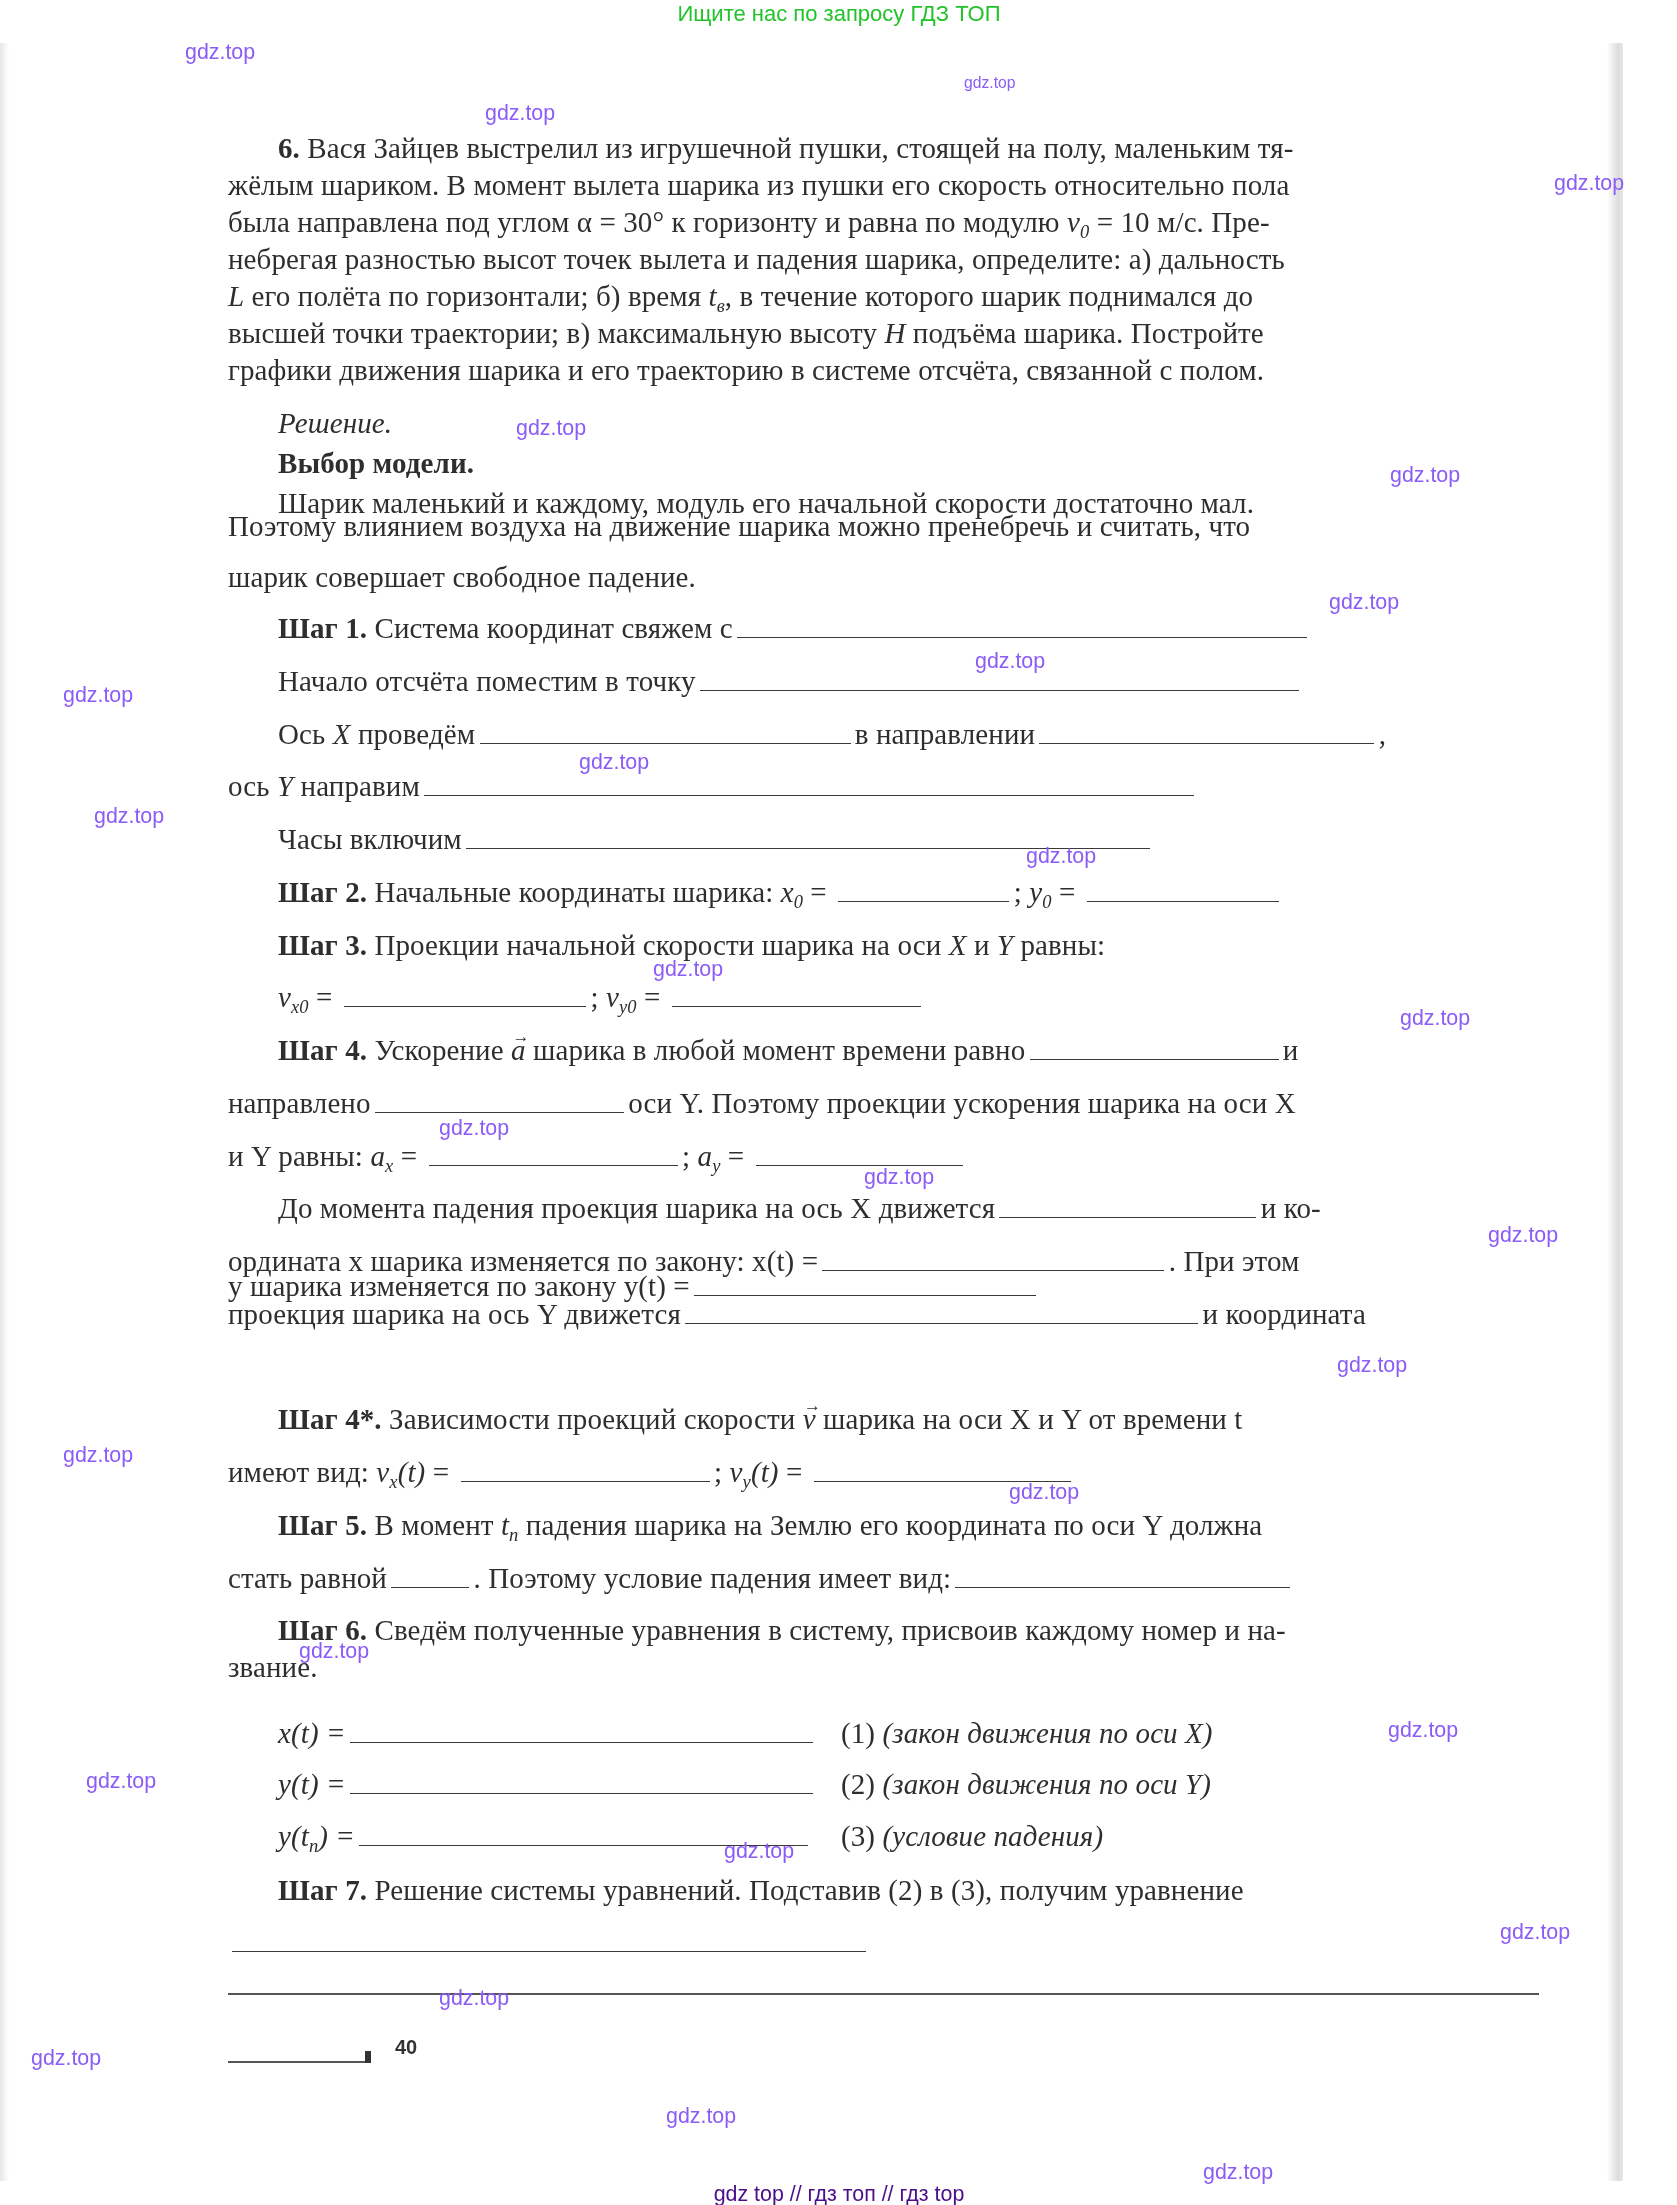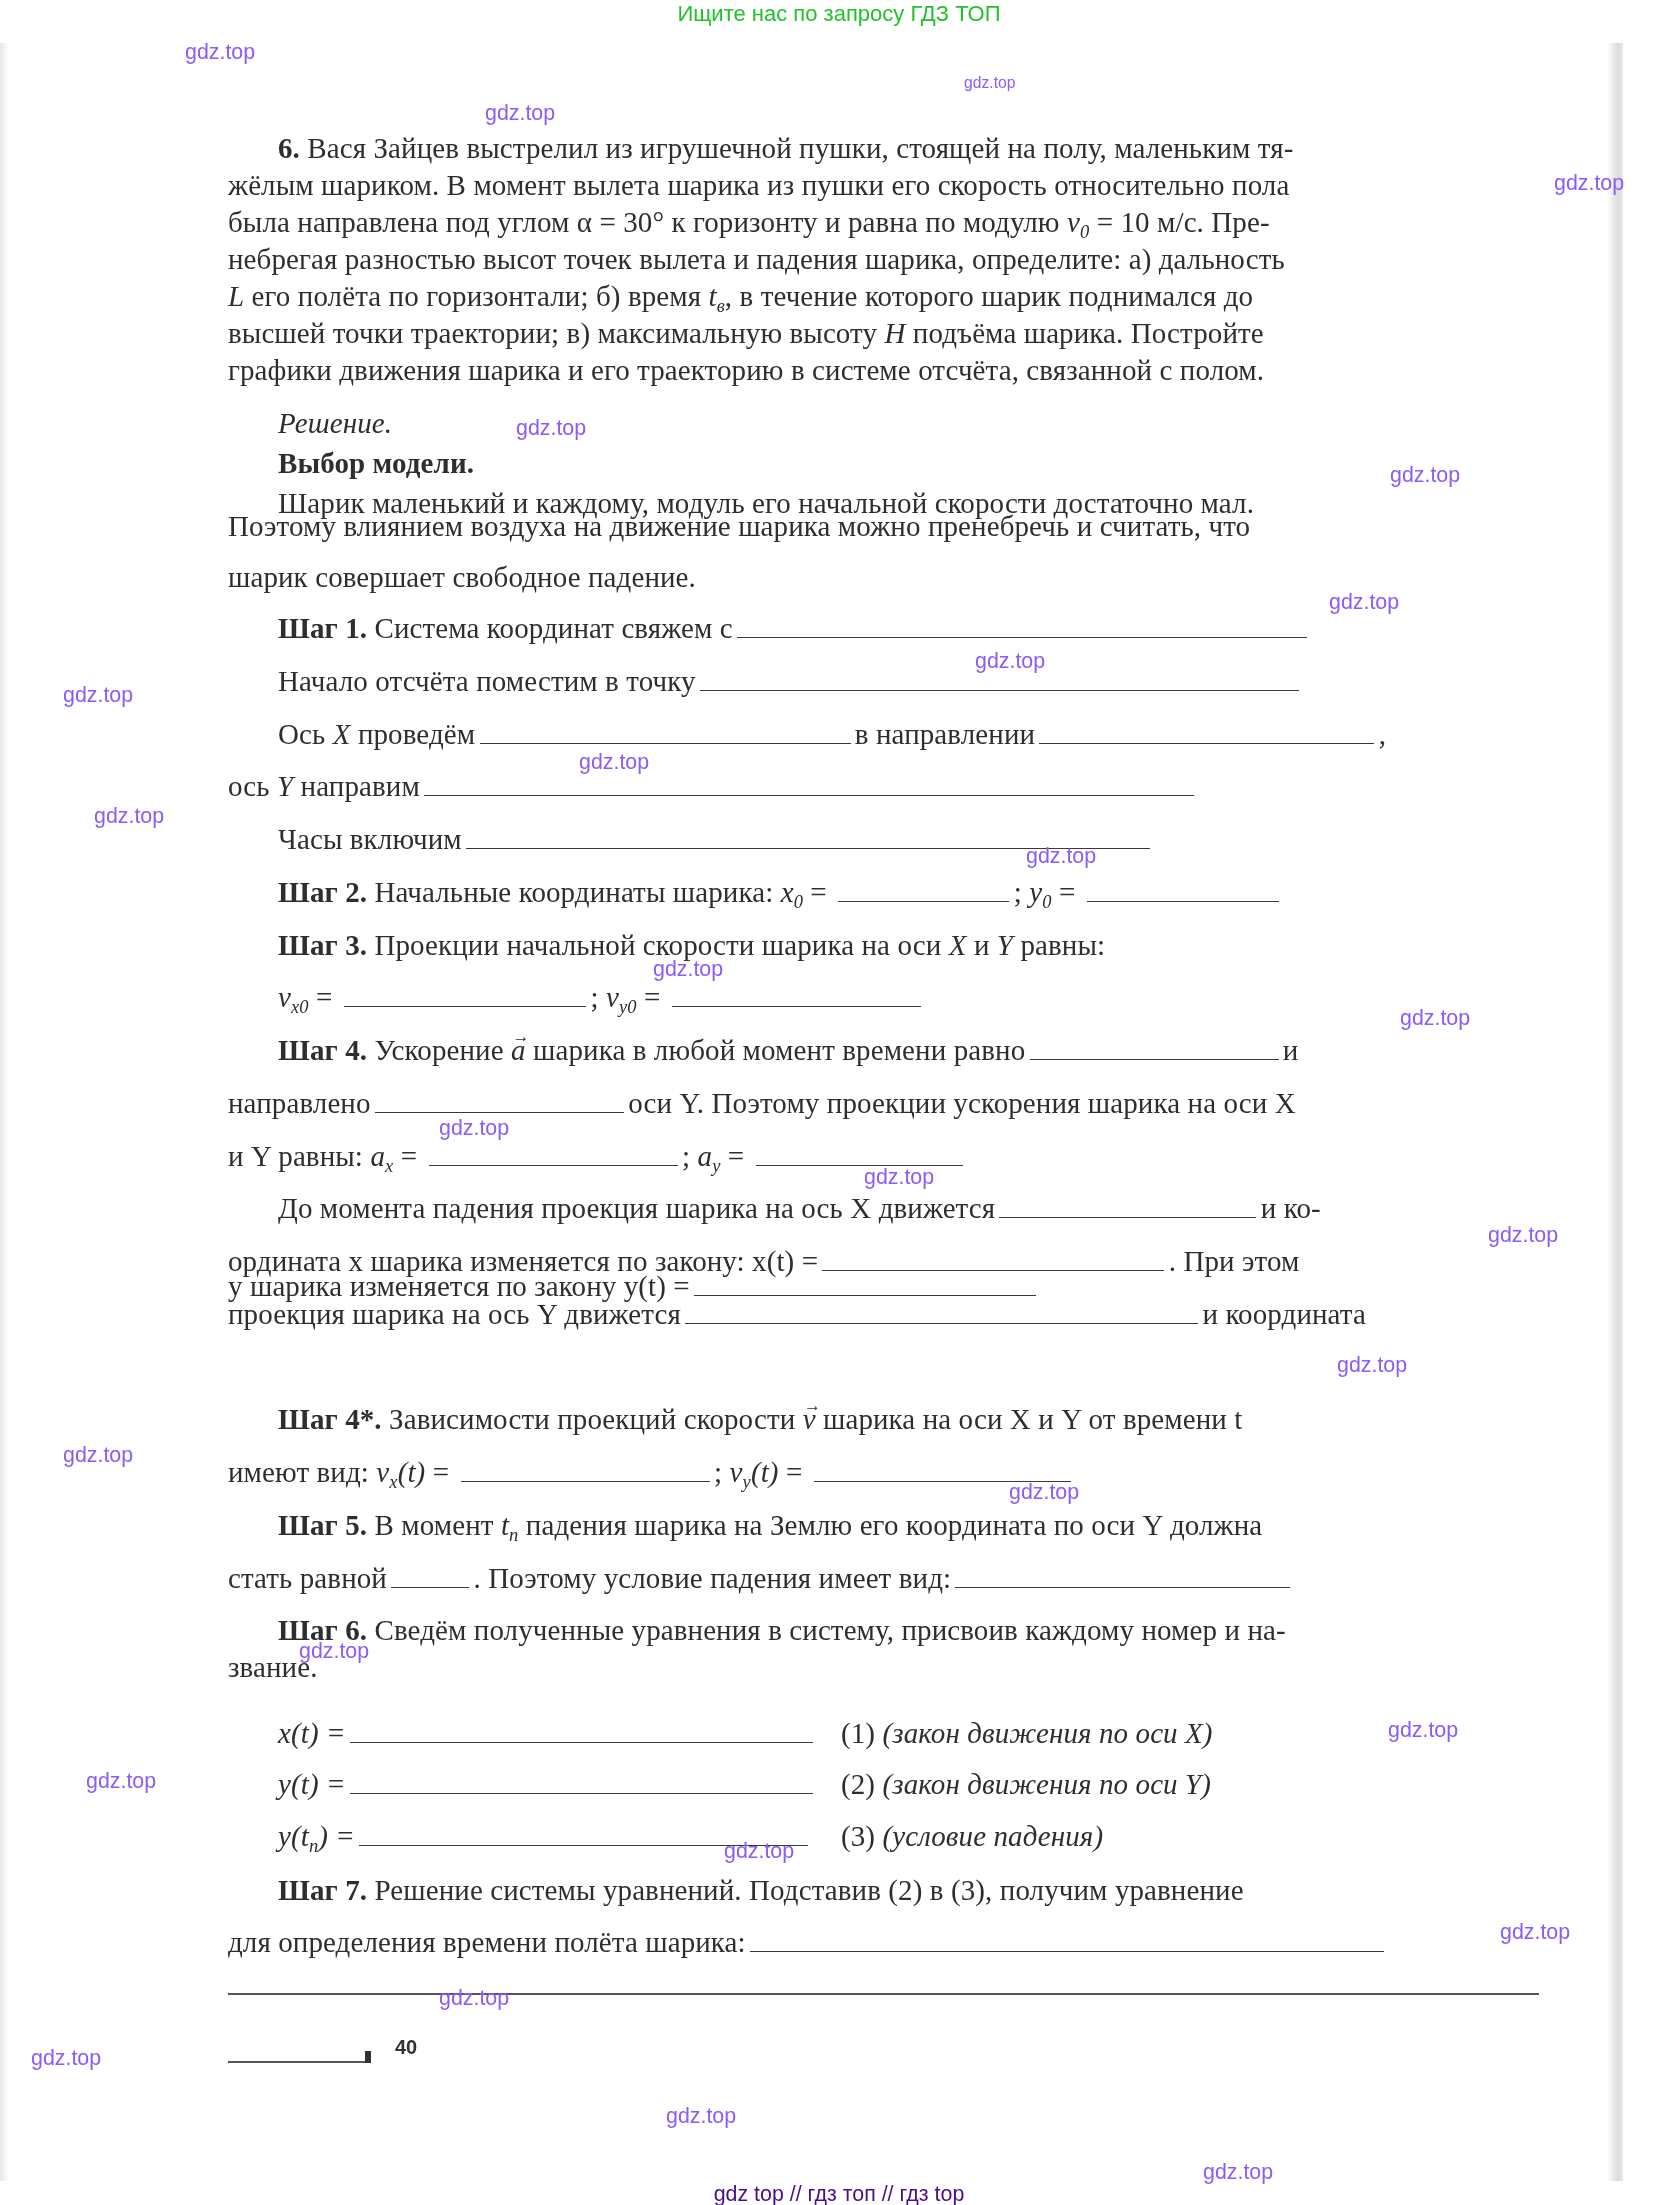--- a/index.html
+++ b/index.html
@@ -176,21 +176,21 @@
 </div>
 <div class="line indent" style="top:1818px">
   <span class="ital">y(t</span><sub>п</sub><span class="ital">) =</span><span class="blank" style="width:449px"></span>
   <span style="position:absolute;left:563px"><span>(3) </span><span class="ital">(условие падения)</span></span>
 </div>
 
 <div class="line indent" style="top:1872px">
   <span class="bold">Шаг 7.</span><span> Решение системы уравнений. Подставив (2) в (3), получим уравнение</span>
 </div>
 <div class="line" style="top:1924px">
-  <span>для определения времени полёта шарика:</span><span class="blank" style="width:634px"></span>
+  <span class="blank" style="width:634px"></span>
 </div>
 <div class="rule"></div>
 
 <div class="page-num-bar"></div>
 <div class="page-num-tick"></div>
 <div class="page-num">40</div>
 
 <div class="wm" style="left:185px;top:40px">gdz.top</div>
 <div class="wm small" style="left:964px;top:74px">gdz.top</div>
 <div class="wm" style="left:485px;top:101px">gdz.top</div>

